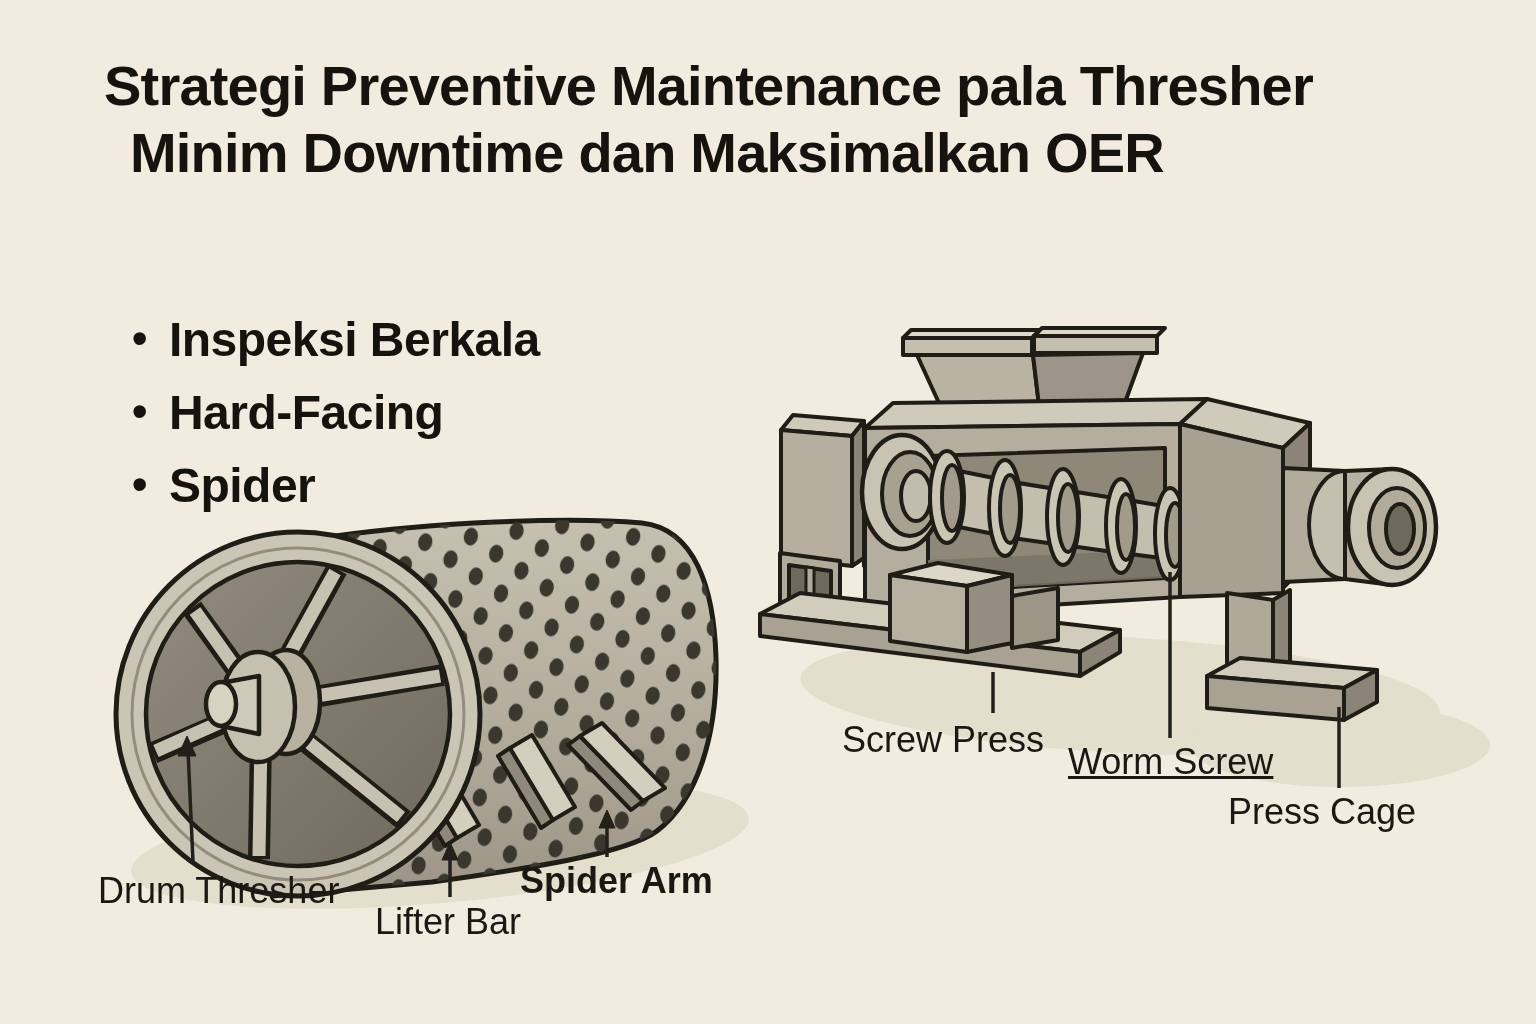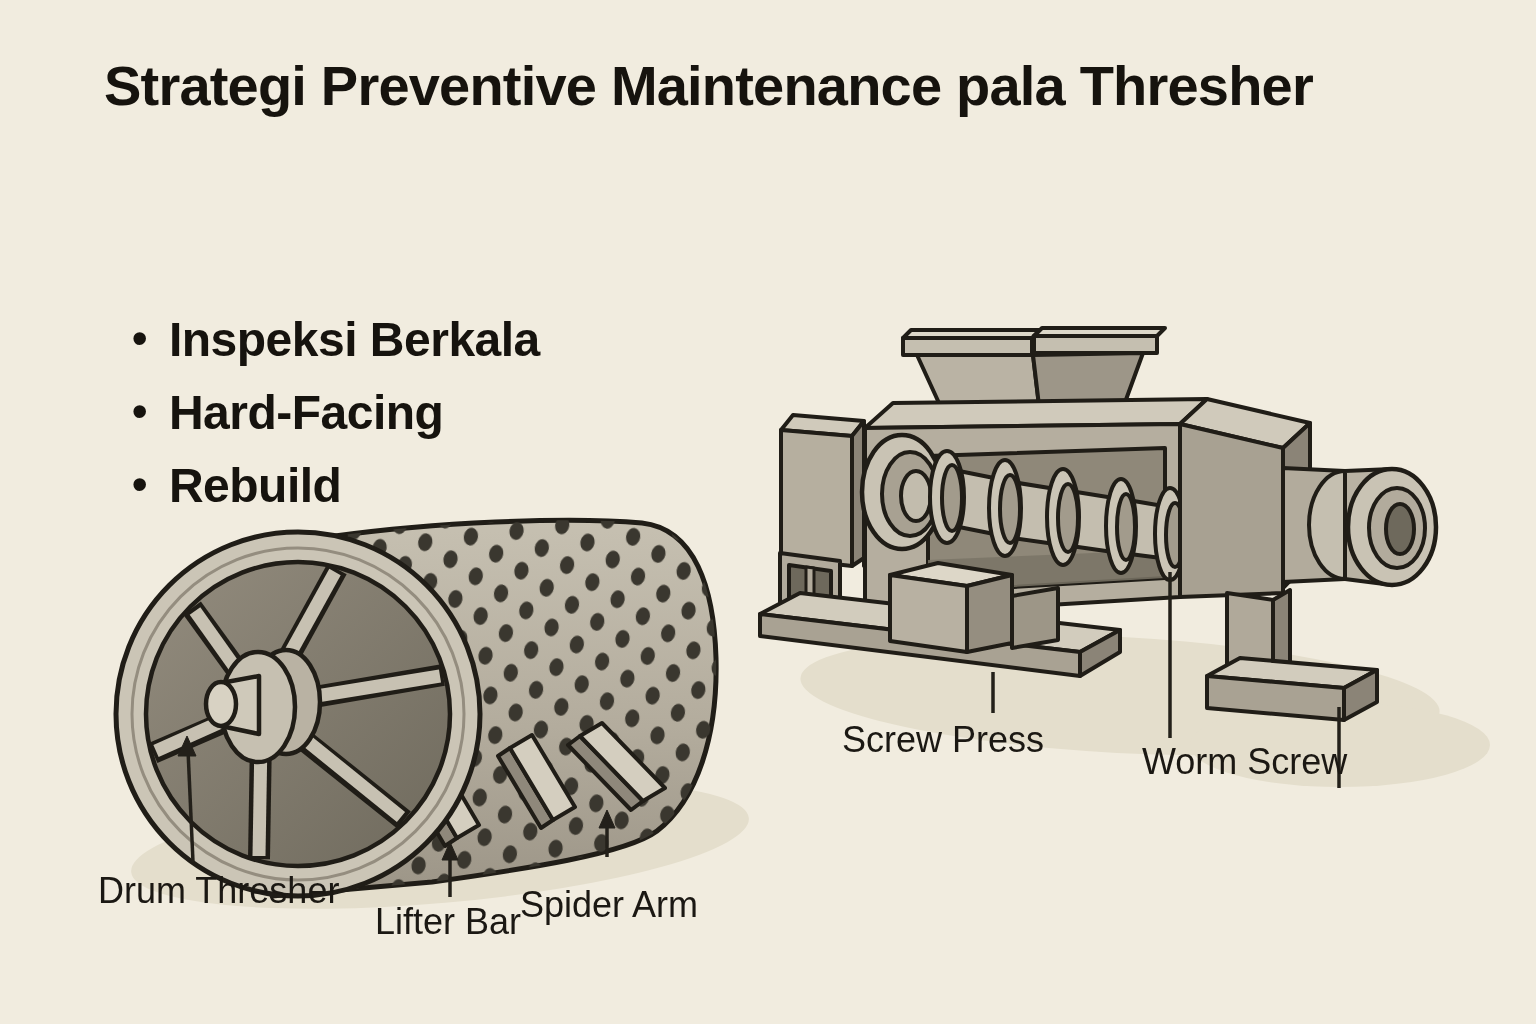--- a/index.html
+++ b/index.html
@@ -23,23 +23,23 @@
     display:flex;align-items:center;height:73px;
     font-size:48px;font-weight:700;color:#16130e;letter-spacing:-0.5px;
   }
   .bullet-dot{font-size:44px;margin-right:22px;position:relative;top:-2px;}
   .diagram-label{
     position:absolute;font-size:36px;font-weight:400;color:#1b1813;
     letter-spacing:0px;white-space:nowrap;
   }
   #label-drum{left:98px;top:870px;text-align:right;}
   #label-lifter{left:375px;top:901px;}
-  #label-spider{left:520px;top:884px;}
+  #label-spider{left:520px;top:860px;font-weight:bold;}
   #label-press{left:842px;top:719px;}
-  #label-worm{left:1142px;top:741px;}
+  #label-worm{left:1068px;top:741px;text-decoration:underline;}
   #label-cage{left:1228px;top:791px;}
   svg{position:absolute;left:0;top:0;}
 </style>
 </head>
 <body>
 
 <div class="stage">
 
   <svg width="1536" height="1024" viewBox="0 0 1536 1024">
     <defs>
@@ -249,36 +249,38 @@
       </g>
       <g>
         <line x1="607" y1="857" x2="607" y2="823"></line>
         <path d="M607,810 L599,828 L615,828 Z" stroke-width="1"></path>
       </g>
     </g>
   </svg>
 
   <div class="title-block">
     <div class="title-line1">Strategi Preventive Maintenance pala Thresher</div>
+    <div class="title-line3">Minim Downtime dan Maksimalkan OER</div>
   </div>
 
   <ul class="bullet-list">
     <li class="bullet-item">
       <span class="bullet-dot">•</span>
       <span>Inspeksi Berkala</span>
     </li>
     <li class="bullet-item">
       <span class="bullet-dot">•</span>
       <span>Hard-Facing</span>
     </li>
     <li class="bullet-item">
       <span class="bullet-dot">•</span>
-      <span>Rebuild</span>
+      <span>Spider</span>
     </li>
   </ul>
 
   <div id="label-drum" class="diagram-label">Drum Thresher</div>
   <div id="label-lifter" class="diagram-label">Lifter Bar</div>
   <div id="label-spider" class="diagram-label">Spider Arm</div>
 
   <div id="label-press" class="diagram-label">Screw Press</div>
   <div id="label-worm" class="diagram-label">Worm Screw</div>
+  <div id="label-cage" class="diagram-label">Press Cage</div>
 </div>
 
 </body></html>

